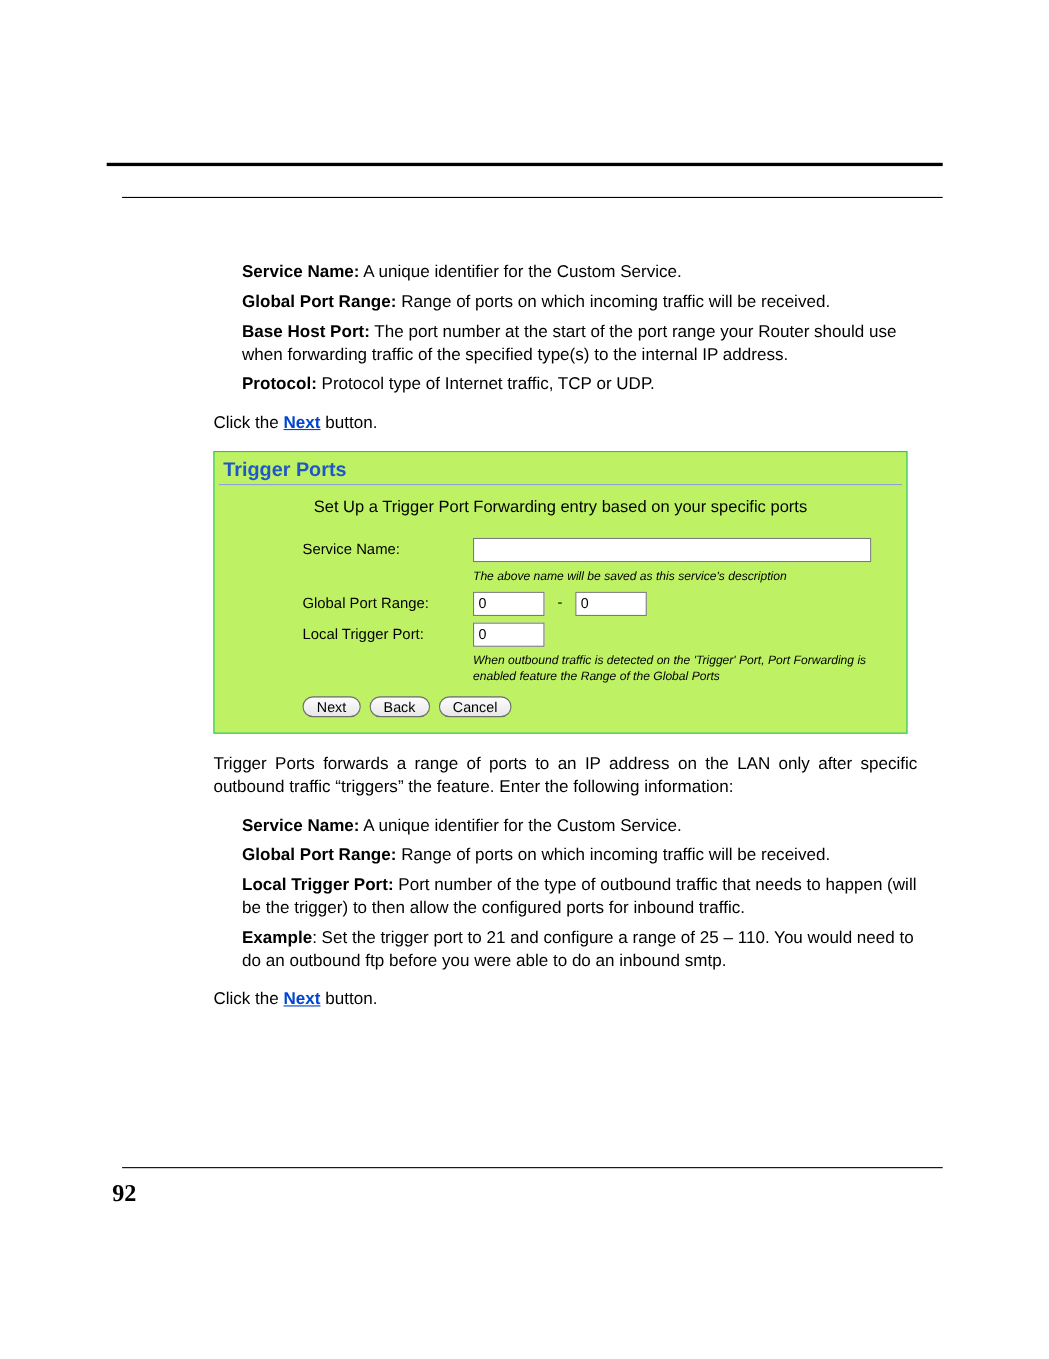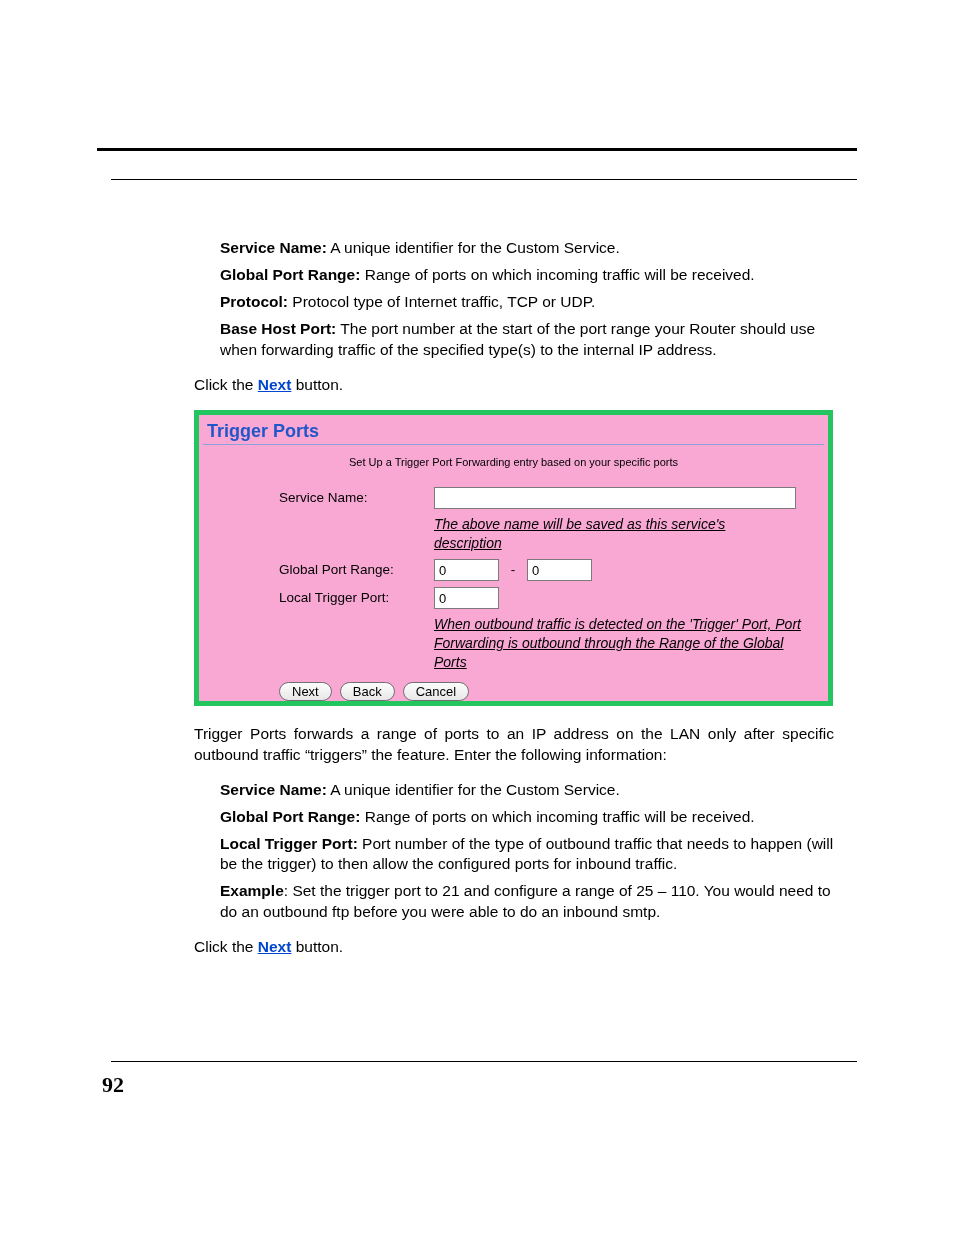--- a/index.html
+++ b/index.html
@@ -4,55 +4,55 @@
 <style>
   html,body{margin:0;padding:0;background:#fff;}
   body{width:954px;height:1235px;font-family:Arial,Helvetica,sans-serif;color:#000;position:relative;}
   .rule-top{position:absolute;left:97px;right:97px;top:148px;border-top:3px solid #000;}
   .rule-mid{position:absolute;left:111px;right:97px;top:179px;border-top:1px solid #000;}
   .content{position:absolute;left:194px;top:238px;width:640px;font-size:15.5px;line-height:1.35;}
   .item{margin:0 0 6px 0;}
   .indent{padding-left:26px;}
   .para{margin:14px 0;padding-left:0;}
   .link{color:#0045cf;text-decoration:underline;font-weight:bold;}
-  .shot{border:5px solid #22c55e;width:629px;margin:10px 0 18px 0;background:#f9a8d4;}
+  .shot{border:1px solid #22c55e;width:629px;margin:10px 0 18px 0;background:#bef264;padding-bottom:14px;}
   .shot-title{font:bold 18px Verdana,Geneva,sans-serif;color:#2156c9;padding:6px 8px 2px 8px;}
   .shot-rule{border-top:1px solid #8ba3d8;margin:0 4px 10px 4px;}
-  .shot-intro{text-align:center;font-size:11px;margin:6px 0 18px 0;}
+  .shot-intro{text-align:center;font-size:15px;margin:6px 0 18px 0;}
   .row{display:flex;align-items:flex-start;margin:6px 0;}
   .lab{width:235px;text-align:left;font-size:13.5px;padding-left:80px;box-sizing:border-box;padding-top:2px;}
   .val{flex:1;font-size:13.5px;}
   .inp{border:1px solid #7a7a7a;height:20px;padding:0 4px;font-size:13px;display:inline-block;vertical-align:middle;background:#fff;}
   .w-wide{width:352px;}
   .w-small{width:55px;}
-  .hint{font-style:italic;font-size:14px;margin-top:6px;width:360px;text-decoration:underline;}
+  .hint{font-style:italic;font-size:11px;margin-top:6px;width:360px;}
   .btns{display:flex;gap:8px;padding-left:80px;margin-top:10px;}
   .btn{border:1px solid #6f6f6f;border-radius:10px;background:linear-gradient(#fdfdfd,#e7e7e7);font-size:13px;padding:1px 12px;cursor:pointer;}
   .pagenum{position:absolute;left:102px;top:1072px;font:bold 22px "Times New Roman",Times,serif;}
   .ruler-bot{position:absolute;left:111px;right:97px;top:1061px;border-top:1px solid #000;}
 </style>
 </head>
 <body>
 
 <div class="rule-top"></div>
 <div class="rule-mid"></div>
 
 <div class="content">
 
   <div class="item indent">
     <b>Service Name:</b><span> A unique identifier for the Custom Service.</span>
   </div>
   <div class="item indent">
     <b>Global Port Range:</b><span> Range of ports on which incoming traffic will be received.</span>
   </div>
   <div class="item indent">
-    <b>Protocol:</b><span> Protocol type of Internet traffic, TCP or UDP.</span>
+    <b>Base Host Port:</b><span> The port number at the start of the port range your Router should use when forwarding traffic of the specified type(s) to the internal IP address.</span>
   </div>
   <div class="item indent">
-    <b>Base Host Port:</b><span> The port number at the start of the port range your Router should use when forwarding traffic of the specified type(s) to the internal IP address.</span>
+    <b>Protocol:</b><span> Protocol type of Internet traffic, TCP or UDP.</span>
   </div>
 
   <div class="para">
     <span>Click the </span><span class="link">Next</span><span> button.</span>
   </div>
 
 
   <div class="shot">
     <div class="shot-title">Trigger Ports</div>
     <div class="shot-rule"></div>
@@ -72,21 +72,21 @@
         <input class="inp w-small" value="0" style="">
         <span style="padding:0 8px;">-</span>
         <input class="inp w-small" value="0" style="">
       </div>
     </div>
 
     <div class="row">
       <div class="lab">Local Trigger Port:</div>
       <div class="val">
         <input class="inp w-small" value="0" style="">
-        <div class="hint" style="width:380px;">When outbound traffic is detected on the 'Trigger' Port, Port Forwarding is outbound through the Range of the Global Ports</div>
+        <div class="hint" style="width:380px;">When outbound traffic is detected on the 'Trigger' Port, Port Forwarding is enabled feature the Range of the Global Ports</div>
       </div>
     </div>
 
     <div class="btns">
       <button class="btn">Next</button>
       <button class="btn">Back</button>
       <button class="btn">Cancel</button>
     </div>
   </div>
 

